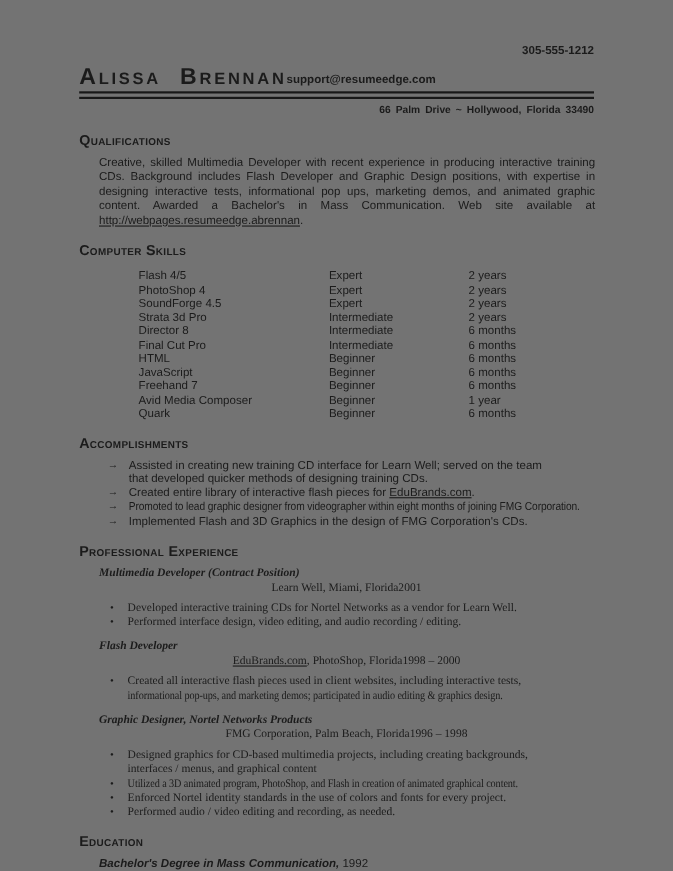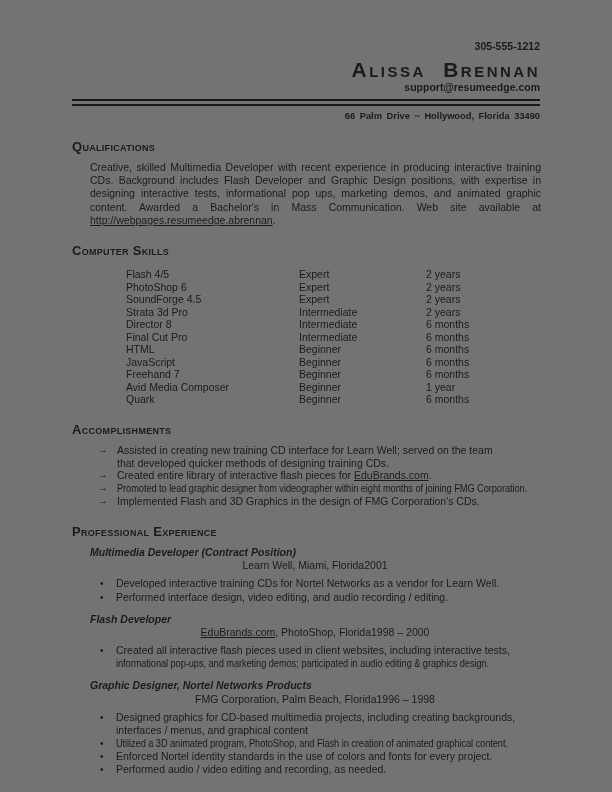--- a/index.html
+++ b/index.html
@@ -17,24 +17,23 @@
     font-size: 10.5px;
     line-height: 13.3px;
     overflow: hidden;
   }
   .content { padding: 40px 72px 0 72px; }
 
   
   .phone { text-align: right; font-weight: bold; font-size: 10.5px; }
   .name-row {
     display: flex;
-    justify-content: flex-end;
+    justify-content: flex-start;
     align-items: flex-end;
     margin-top: 5px;
-    flex-direction: column;
   }
   .name {
     margin: 0;
     font-variant: small-caps;
     font-weight: bold;
     font-size: 21px;
     line-height: 23px;
     letter-spacing: 2.5px;
     word-spacing: 9px;
   }
@@ -49,21 +48,21 @@
     margin-top: 4px;
     text-align: right;
     font-weight: bold;
     font-size: 9.3px;
     word-spacing: 2px;
   }
 
   
   .section { margin-top: 12px; }
   .sec-title {
-    margin: 16px 0 6px 0;
+    margin: 0 0 6px 0;
     font-variant: small-caps;
     font-weight: bold;
     font-size: 13px;
     line-height: 16px;
     letter-spacing: 0.3px;
   }
 
   
   .summary {
     margin: 0 0 0 18px;
@@ -80,21 +79,21 @@
   }
   .skill-dur { }
 
   
   .acc-list { margin-left: 26px; }
   .acc-item { display: flex; line-height: 12.8px; }
   .acc-bullet { flex: none; width: 19px; font-size: 9.5px; }
   .acc-text { width: 452px; }
 
   
-  .job { margin-top: 9px; }
+  .job { margin-top: 9px; font-family: Liberation Serif, serif; }
   .job:first-child { margin-top: 3px; }
   .job-title { margin-left: 18px; font-weight: bold; font-style: italic; }
   .company-row { display: flex; justify-content: center; margin-left: 18px; }
   .job-bullets { margin: 5px 0 0 28px; }
   .exp-item { display: flex; line-height: 13.1px; }
   .exp-bullet { flex: none; width: 16px; font-size: 10px; }
   .exp-text { width: 444px; }
 
   
   .edu { margin-left: 18px; margin-top: 2px; }
@@ -133,21 +132,21 @@
 
     <section class="section">
       <h2 class="sec-title">Computer Skills</h2>
       <div class="skills">
           <div class="skill-row">
             <span class="skill-name">Flash 4/5</span>
             <span class="skill-level">Expert</span>
             <span class="skill-dur">2 years</span>
           </div>
           <div class="skill-row">
-            <span class="skill-name">PhotoShop 6</span>
+            <span class="skill-name">PhotoShop 4</span>
             <span class="skill-level">Expert</span>
             <span class="skill-dur">2 years</span>
           </div>
           <div class="skill-row">
             <span class="skill-name">SoundForge 4.5</span>
             <span class="skill-level">Expert</span>
             <span class="skill-dur">2 years</span>
           </div>
           <div class="skill-row">
             <span class="skill-name">Strata 3d Pro</span>

